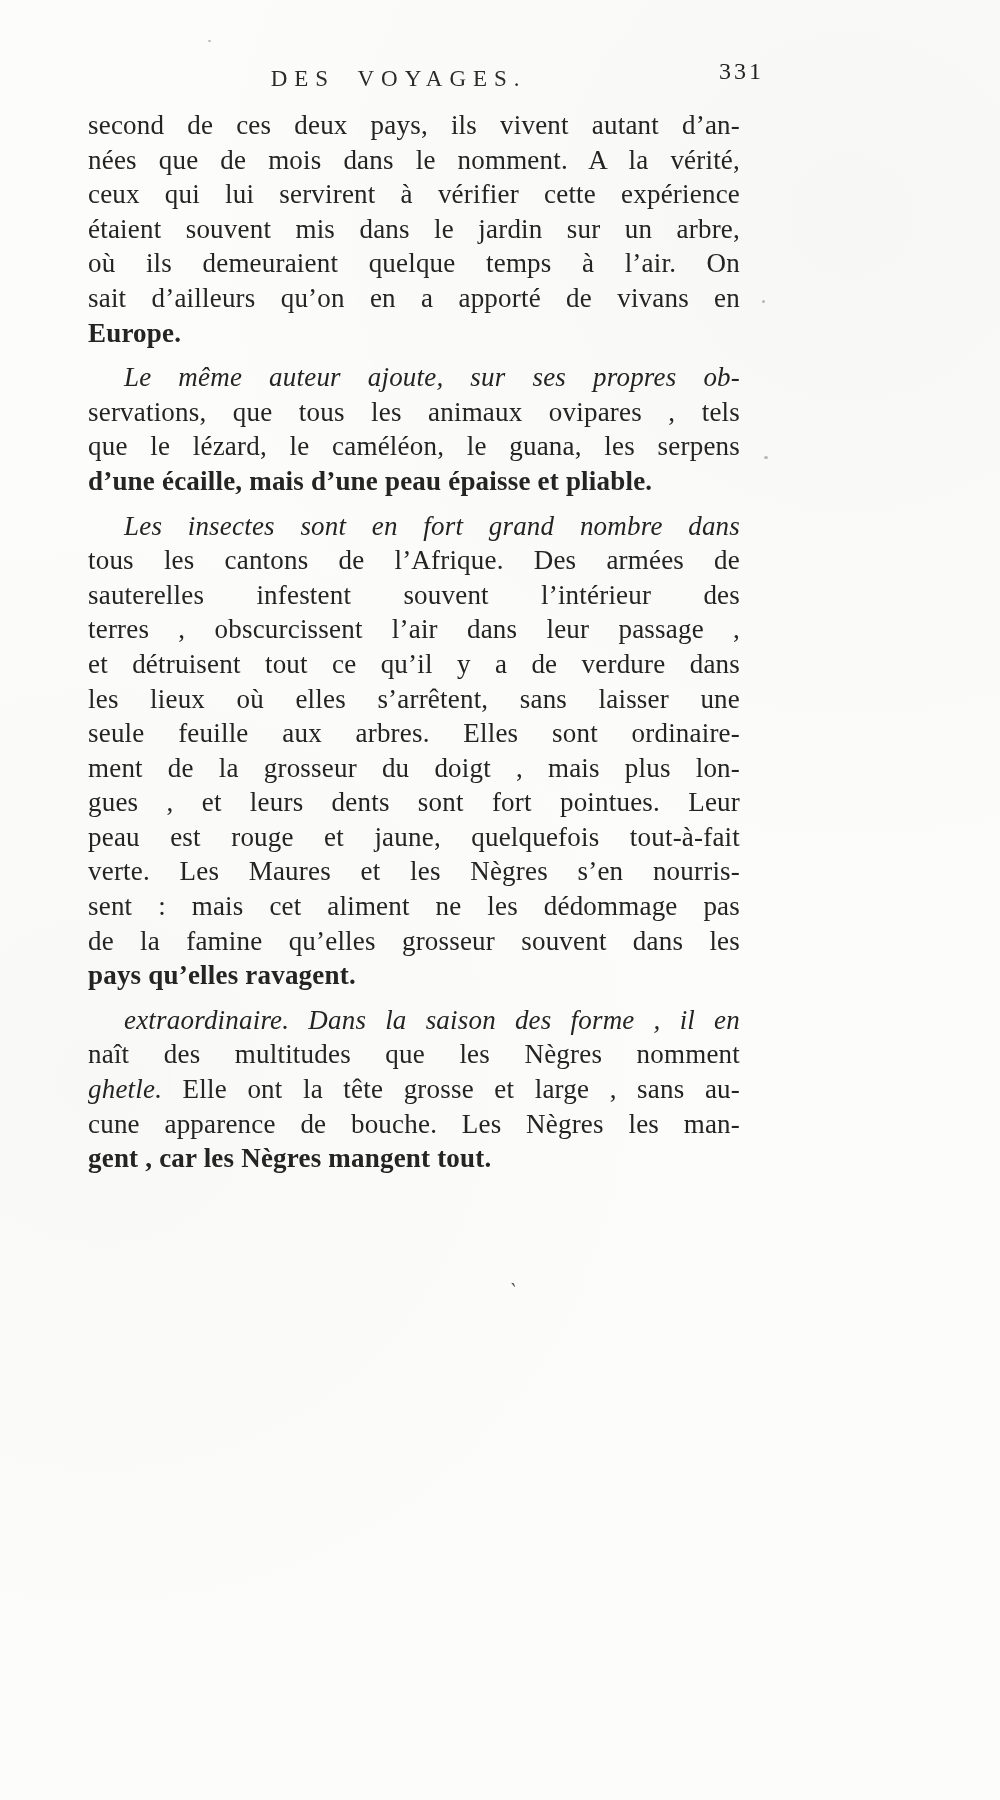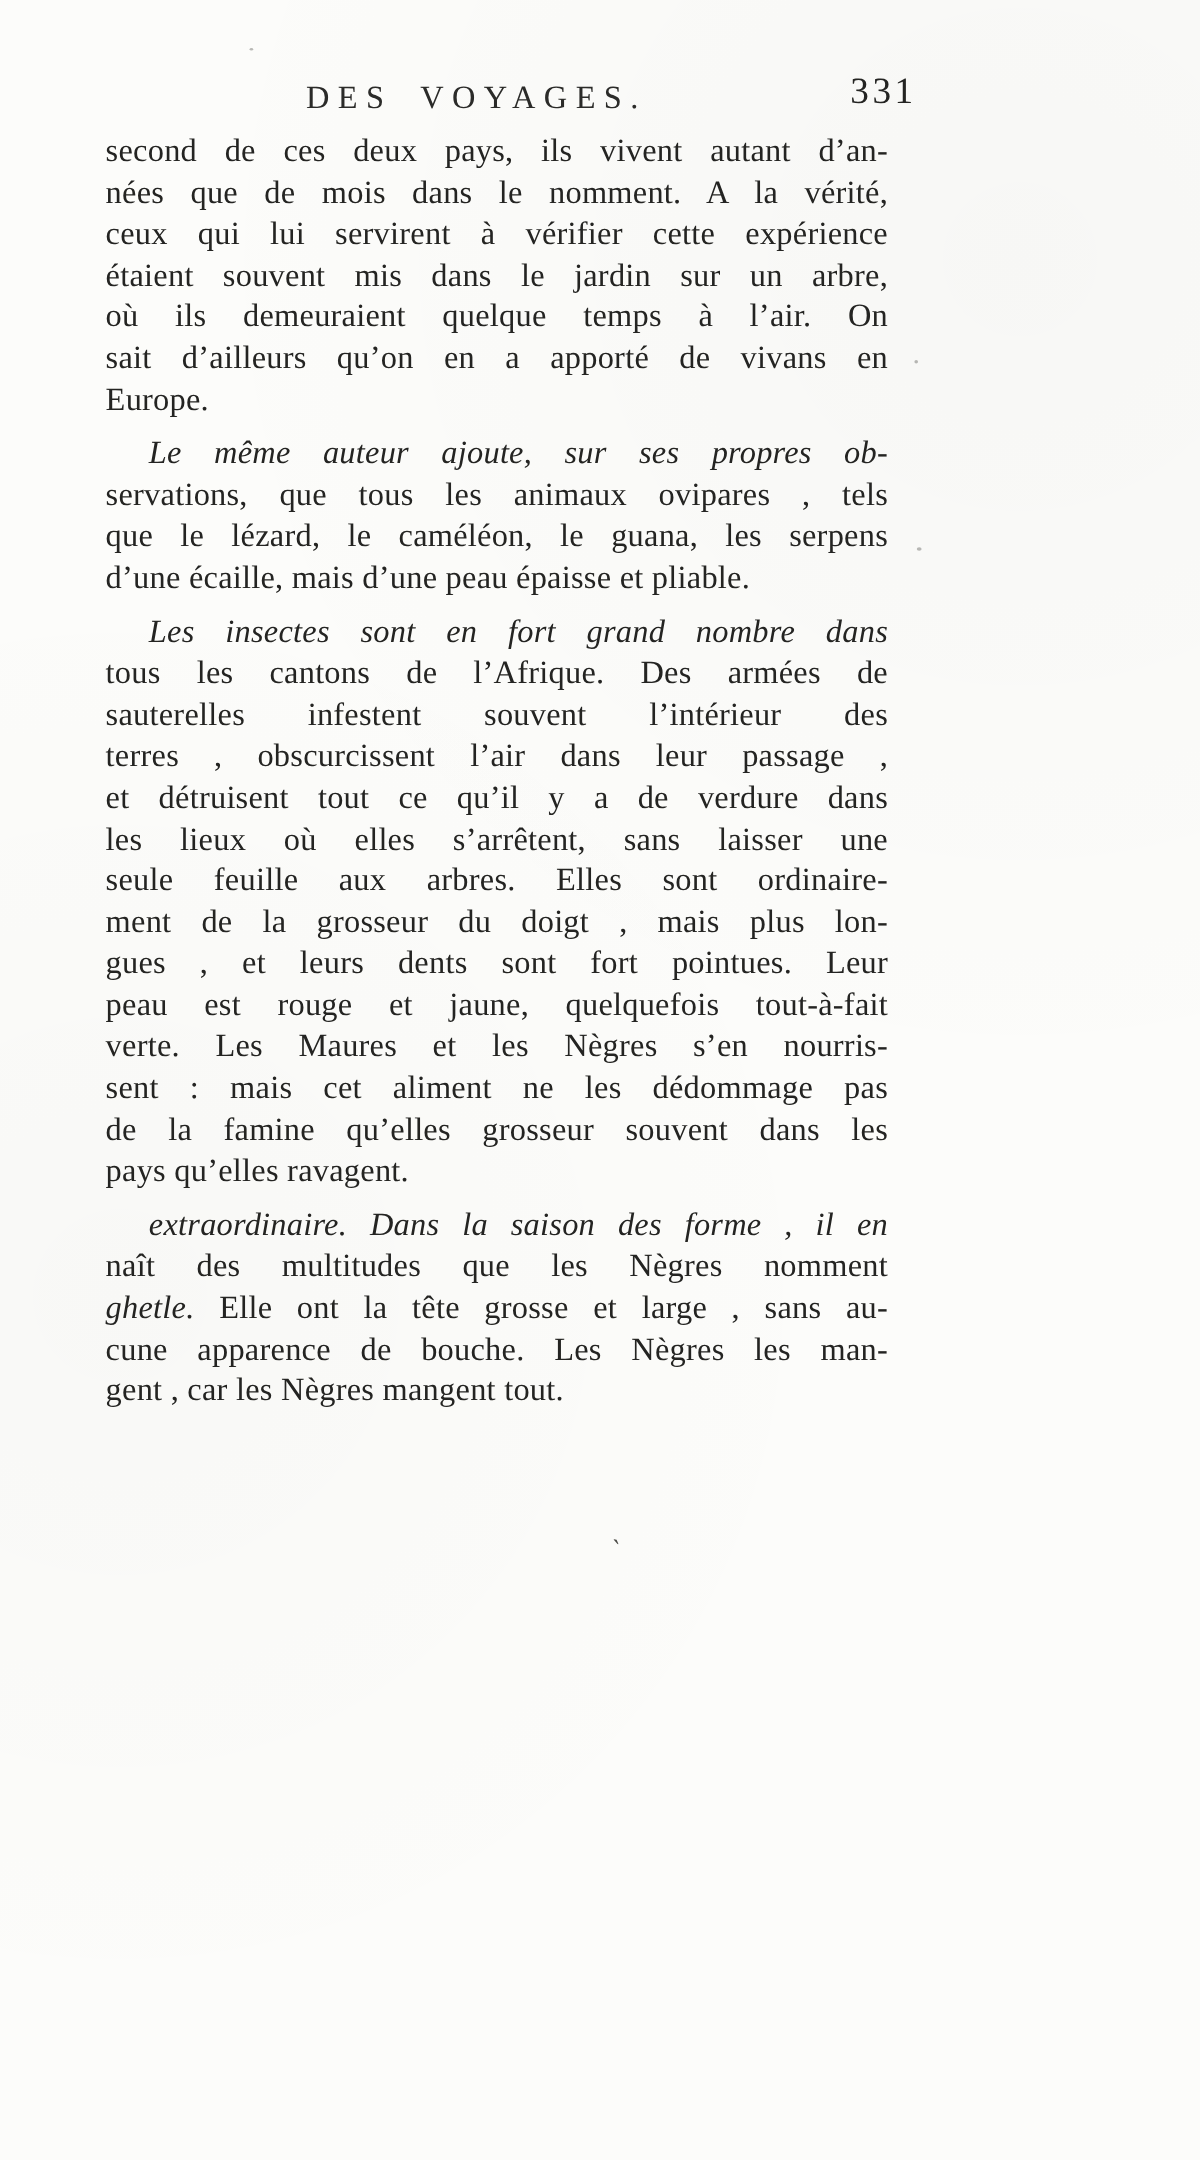--- a/index.html
+++ b/index.html
@@ -25,30 +25,30 @@
     top: 58px;
     left: 78px;
     width: 672px;
     height: 44px;
   }
   .running-title {
     position: absolute;
     left: 50%;
     transform: translateX(-56%);
     top: 8px;
-    font-size: 27px;
+    font-size: 23px;
     letter-spacing: 7px;
     word-spacing: 10px;
     color: #2b2b29;
   }
   .page-number {
     position: absolute;
     right: -14px;
     top: 0;
-    font-size: 31px;
+    font-size: 24px;
     letter-spacing: 3px;
     color: #242422;
   }
   .body-text {
     position: absolute;
     top: 98px;
     left: 78px;
     width: 672px;
     font-size: 27px;
     line-height: 34.6px;
@@ -59,20 +59,21 @@
     padding: 0;
   }
   .line {
     display: block;
     text-align: justify;
     text-align-last: justify;
     white-space: normal;
   }
   .line.last {
     text-align-last: left;
+    font-weight: bold;
   }
   p.para.indent .line:first-child {
     text-indent: 36px;
     font-style: italic;
   }
   .italic {
     font-style: italic;
   }
   .stray-mark {
     position: absolute;

